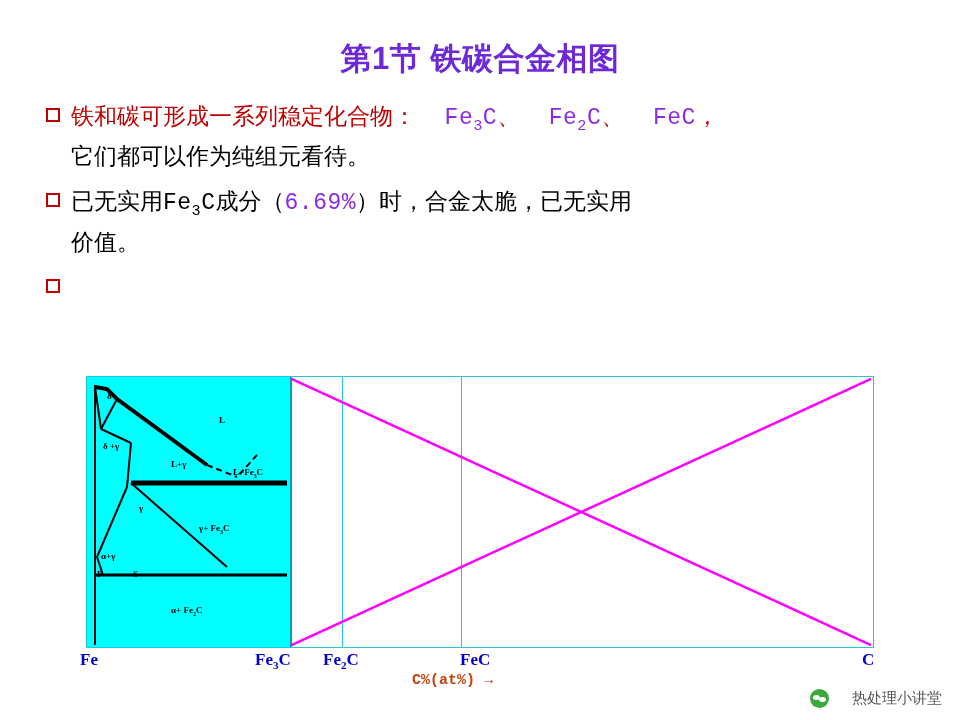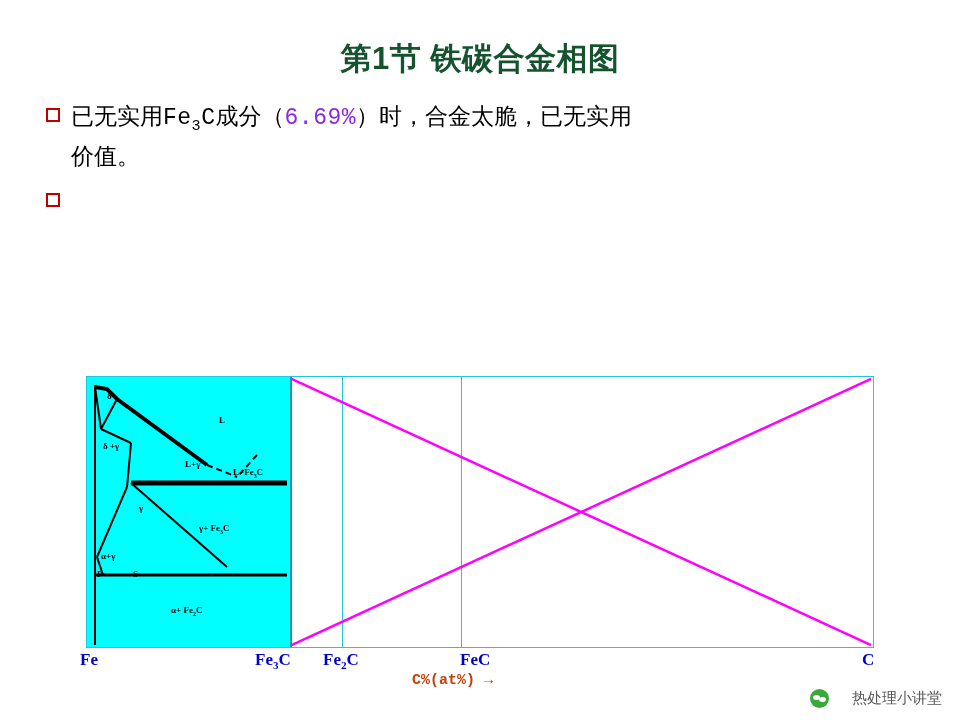--- a/index.html
+++ b/index.html
@@ -20,21 +20,21 @@
     height: 720px;
   }
   .title {
     position: absolute;
     top: 38px;
     left: 0;
     width: 960px;
     text-align: center;
     font-size: 31px;
     font-weight: bold;
-    color: #14532d;
+    color: #6d28d9;
     letter-spacing: 0.5px;
   }
   .bullets {
     position: absolute;
     top: 98px;
     left: 46px;
     width: 880px;
   }
   .bullet {
     display: flex;
@@ -165,20 +165,27 @@
 </style>
 </head>
 <body>
 
 <div class="slide">
 
   <div class="title">第1节  铁碳合金相图</div>
 
   <div class="bullets">
 
+    <div class="bullet">
+      <div class="marker"></div>
+      <div class="btext">
+        <span class="red">铁和碳可形成一系列稳定化合物：</span><span class="purple mono">&nbsp; Fe<sub>3</sub>C</span><span class="red">、</span><span class="purple mono">&nbsp; Fe<sub>2</sub>C</span><span class="red">、</span><span class="purple mono">&nbsp; FeC</span><span class="red">，</span><br>
+        <span>它们都可以作为纯组元看待。</span>
+      </div>
+    </div>
 
     <div class="bullet">
       <div class="marker"></div>
       <div class="btext">
         <span>已无实用</span><span class="mono">Fe<sub>3</sub>C</span><span>成分（</span><span class="purple mono">6.69%</span><span>）时，合金太脆，已无实用</span><br>
         <span>价值。</span>
       </div>
     </div>
 
     <div class="bullet">
@@ -207,21 +214,21 @@
         <line x1="40" y1="110" x2="10" y2="180" stroke="#000" stroke-width="2"></line>
         <line x1="10" y1="180" x2="16" y2="198" stroke="#000" stroke-width="2"></line>
 
         <line x1="8" y1="198" x2="200" y2="198" stroke="#000" stroke-width="3"></line>
 
         <line x1="8" y1="8" x2="8" y2="268" stroke="#000" stroke-width="2"></line>
       </svg>
       <div class="diag-label bold" style="left:20px;  top:14px;">δ</div>
       <div class="diag-label bold" style="left:132px; top:38px;">L</div>
       <div class="diag-label bold" style="left:16px;  top:64px;">δ +γ</div>
-      <div class="diag-label bold" style="left:90px;  top:82px;padding-left:8px;">L+γ</div>
+      <div class="diag-label bold" style="left:76px;  top:82px;padding-left:8px;">L+γ</div>
       <div class="diag-label bold" style="left:146px; top:90px;">L+Fe<sub>3</sub>C</div>
       <div class="diag-label bold" style="left:52px;  top:126px;">γ</div>
       <div class="diag-label bold" style="left:112px; top:146px;">γ+ Fe<sub>3</sub>C</div>
       <div class="diag-label bold" style="left:14px;  top:174px;">α+γ</div>
       <div class="diag-label bold" style="left:10px;  top:192px;">P</div>
       <div class="diag-label bold" style="left:46px;  top:192px;">S</div>
       <div class="diag-label bold" style="left:84px;  top:228px;">α+ Fe<sub>2</sub>C</div>
     </div>
 
     <div class="vline" style="left:255px;"></div>

